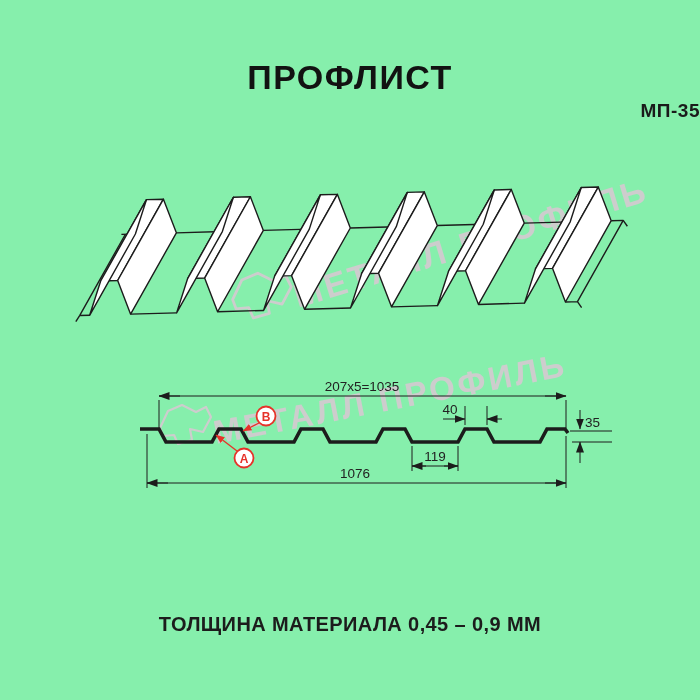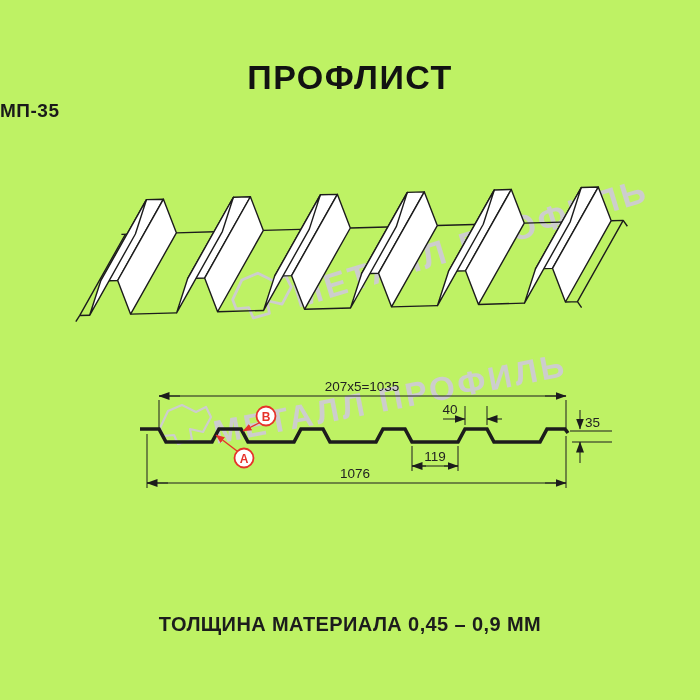--- a/index.html
+++ b/index.html
@@ -1,25 +1,25 @@
 <!DOCTYPE html>
 <html><head>
 <meta charset="utf-8">
 <style>
   html,body{margin:0;padding:0;background:#fff;}
   #canvas{
-    position:relative;width:700px;height:700px;background:#bef264;overflow:hidden;
+    position:relative;width:700px;height:700px;background:#86efac;overflow:hidden;
     font-family:"Liberation Sans", sans-serif;color:#141414;
   }
   .title{
     position:absolute;top:58px;left:0;width:700px;text-align:center;
     font-size:34px;font-weight:700;letter-spacing:1.5px;color:#121212;
   }
   .subtitle{
-    position:absolute;top:100px;left:0;width:700px;text-align:left;
+    position:absolute;top:100px;left:0;width:700px;text-align:right;
     font-size:19px;font-weight:600;letter-spacing:0.5px;color:#1a1a1a;
   }
   .caption{
     position:absolute;top:613px;left:0;width:700px;text-align:center;
     font-size:20px;font-weight:700;letter-spacing:0.4px;color:#1c1c1c;
   }
   svg{position:absolute;overflow:visible;}
   #sheet3d{left:70px;top:178px;}
   #sectionSvg{left:110px;top:340px;}
   .dimtxt{font-family:"Liberation Sans", sans-serif;font-size:13.5px;fill:#222;}

